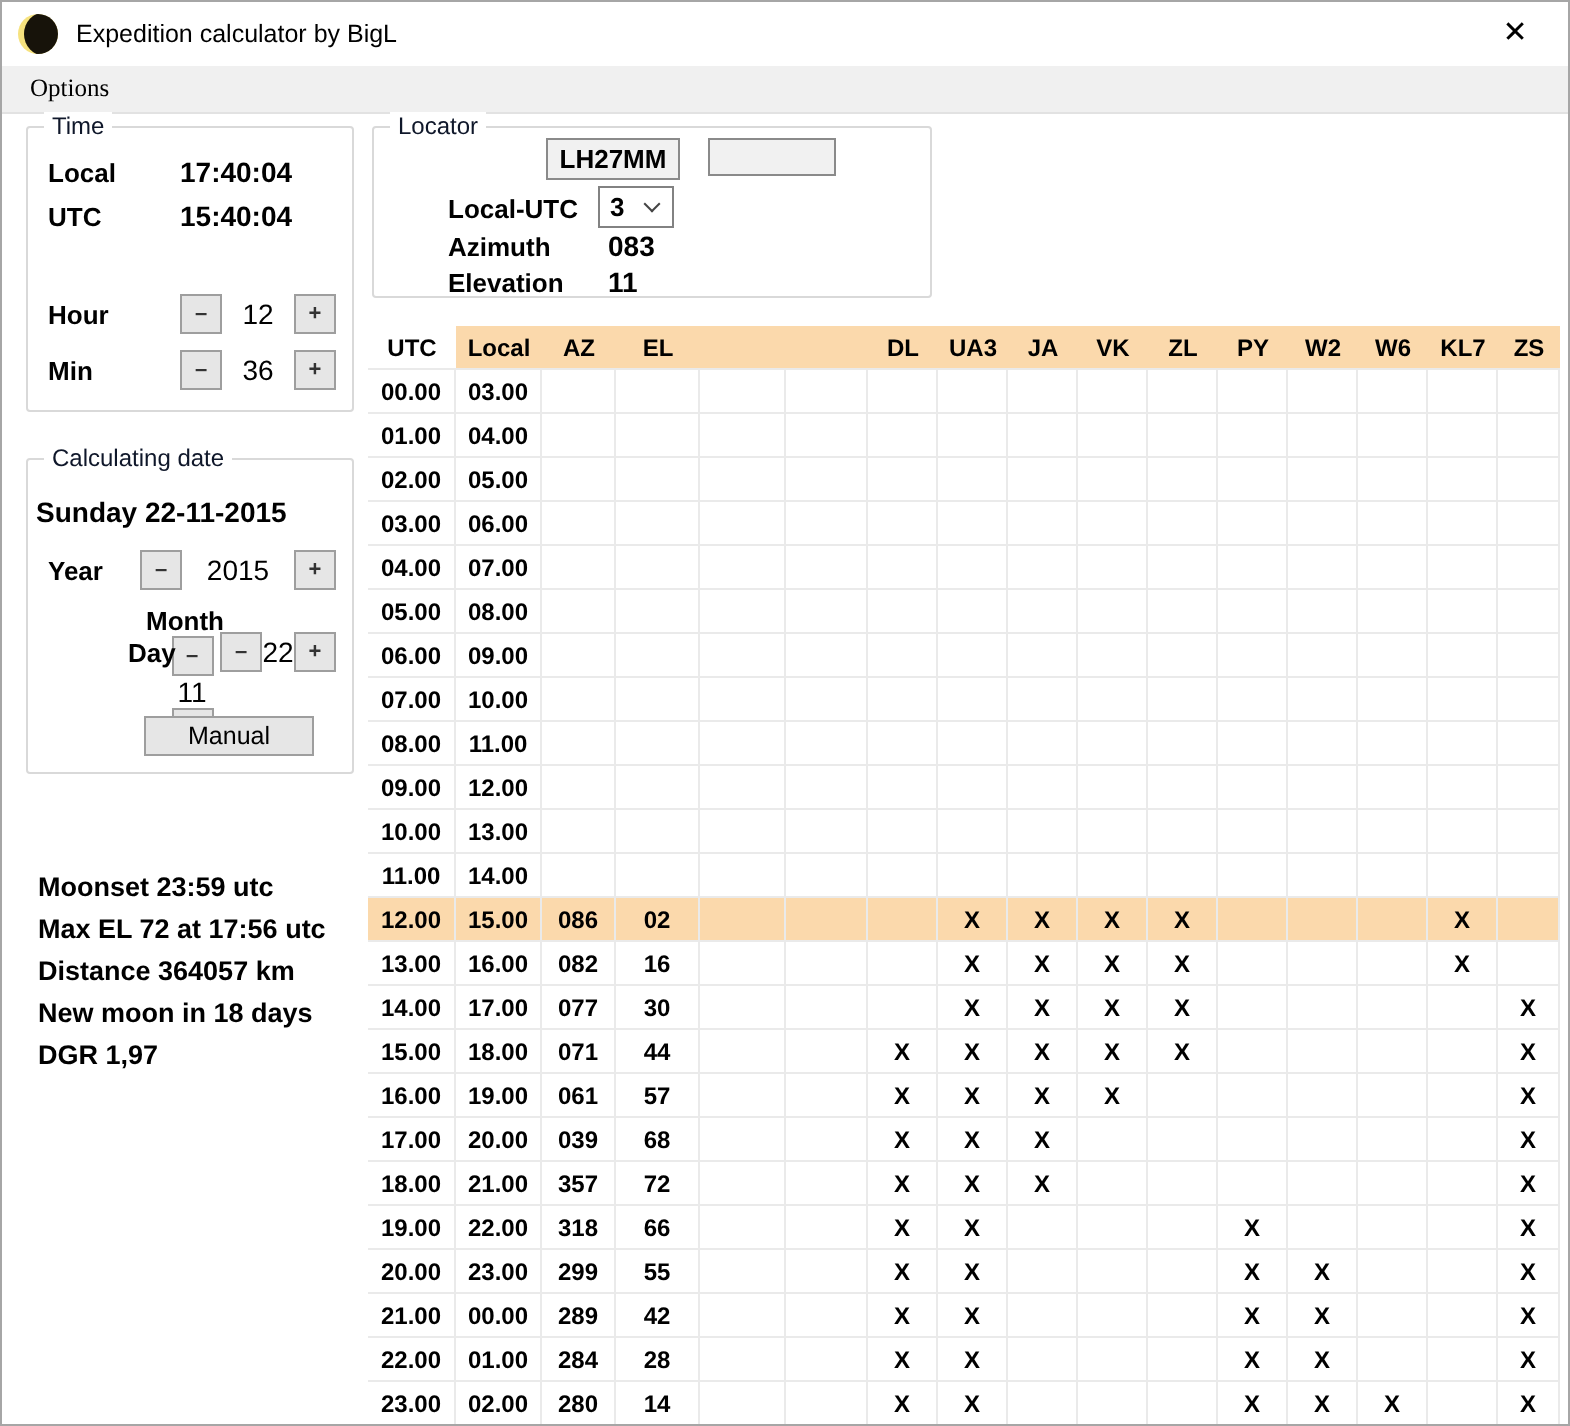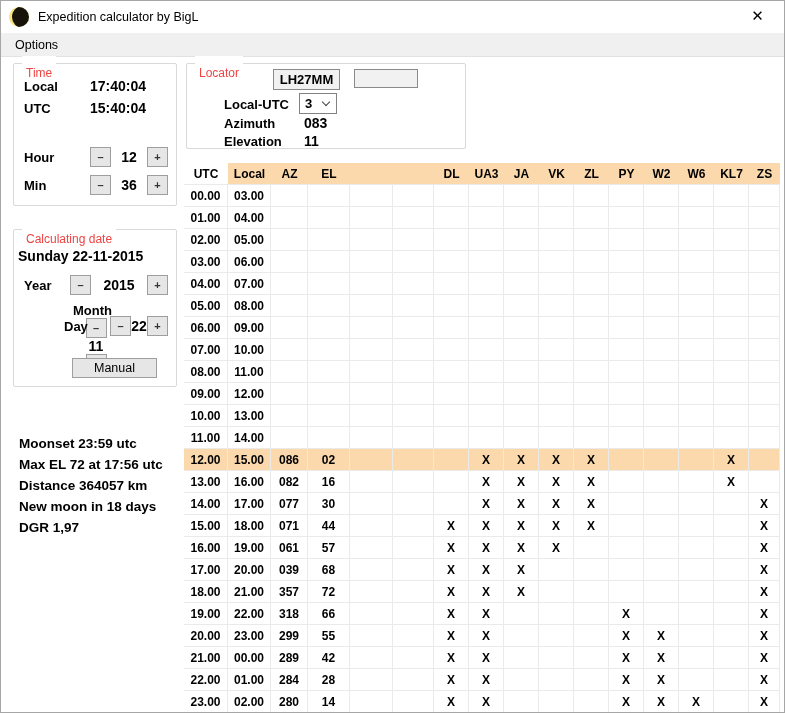--- a/index.html
+++ b/index.html
@@ -24,35 +24,35 @@
   .moon-icon{width:20px;height:20px;border-radius:50%;margin-left:8px;position:relative;
     overflow:hidden;background:#F6E27E;flex:0 0 20px;}
   .moon-icon::after{content:"";position:absolute;left:3px;top:-1px;width:21px;height:22px;
     border-radius:50%;background:#17130A;}
   .title-text{margin-left:9px;font-size:12.5px;}
   .close-btn{position:absolute;right:4px;top:0;width:45px;height:30px;display:flex;
     align-items:center;justify-content:center;font-size:15px;font-weight:300;cursor:default;}
   
   .menubar{position:absolute;left:0;top:32px;width:100%;height:24px;background:#F0F0F0;
     border-bottom:1px solid #E2E2E2;display:flex;align-items:center;}
-  .menu-item{font-size:12.5px;padding:0 8px;margin-left:6px;}
+  .menu-item{font-size:12.5px;padding:0 8px;margin-left:6px;font-family:Liberation Serif, serif;}
   
   .groupbox{position:absolute;border:1px solid var(--group-border);border-radius:2px;}
-  .group-title{position:absolute;top:-8px;left:8px;background:#fff;padding:10px 4px;
-    font-size:12px;color:#ef4444;}
+  .group-title{position:absolute;top:-8px;left:8px;background:#fff;padding:0 4px;
+    font-size:12px;color:#0f172a;}
   .gb-time{left:12px;top:62px;width:164px;height:143px;}
   .gb-date{left:12px;top:228px;width:164px;height:158px;}
   .gb-loc{left:185px;top:62px;width:280px;height:86px;}
   .lbl{font-weight:bold;font-size:13px;}
   .val{font-weight:bold;font-size:14px;}
   .trow{position:absolute;left:10px;right:8px;display:flex;align-items:center;}
   .stepbtn{width:21px;height:20px;background:var(--btn-bg);border:1px solid var(--btn-border);
     font-size:11px;font-weight:bold;color:#333;display:flex;align-items:center;
     justify-content:center;line-height:1;}
-  .stepval{font-weight:bold;font-size:14px;text-align:center;flex:1;}
+  .stepval{font-weight:normal;font-size:14px;text-align:center;flex:1;}
   
   .gb-time .r1{top:14px;} .gb-time .r2{top:36px;} .gb-time .r3{top:58px;}
   .gb-time .r4{top:83px;} .gb-time .r5{top:111px;}
   .gb-time .lbl{width:66px;}
   
   .date-head{position:absolute;top:18px;left:4px;width:100%;text-align:left;
     font-weight:bold;font-size:14px;}
   .gb-date .r1{top:45px;} .gb-date .r2{top:73px;flex-direction:column;} .gb-date .r3{top:86px;margin-left:40px;}
   .gb-date .lbl{width:46px;}
   .manual-btn{position:absolute;left:58px;top:128px;width:85px;height:20px;

